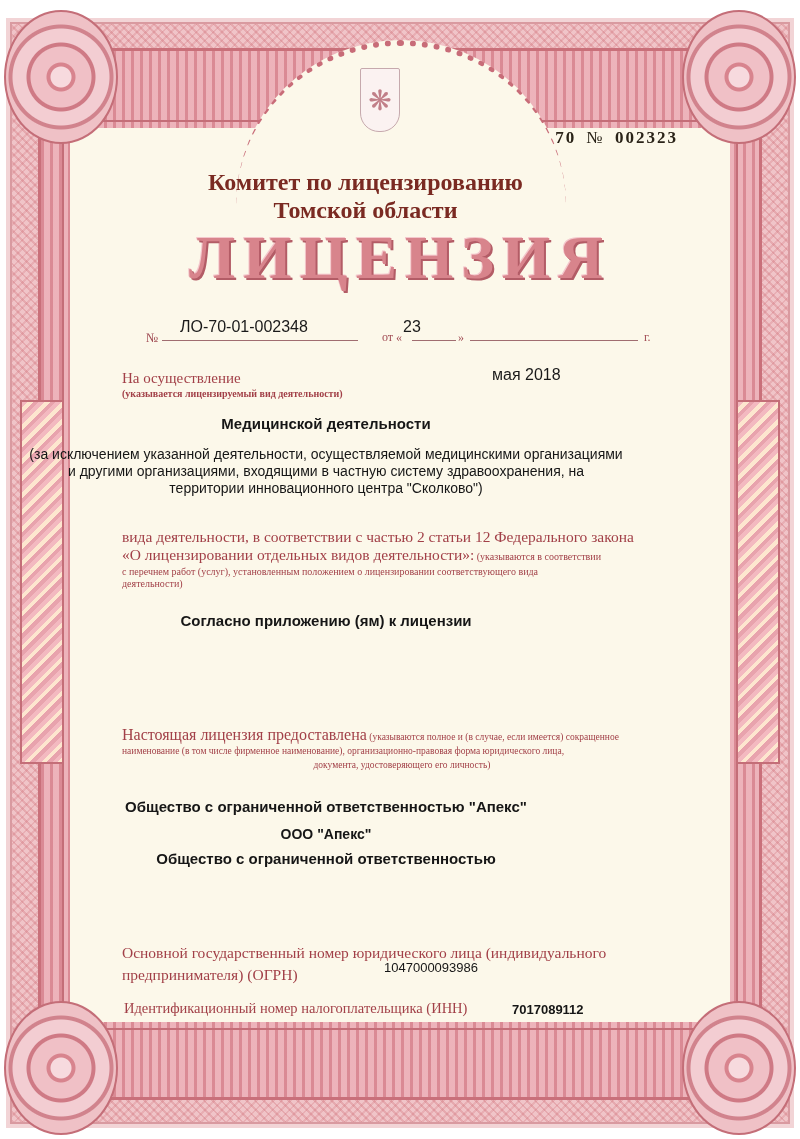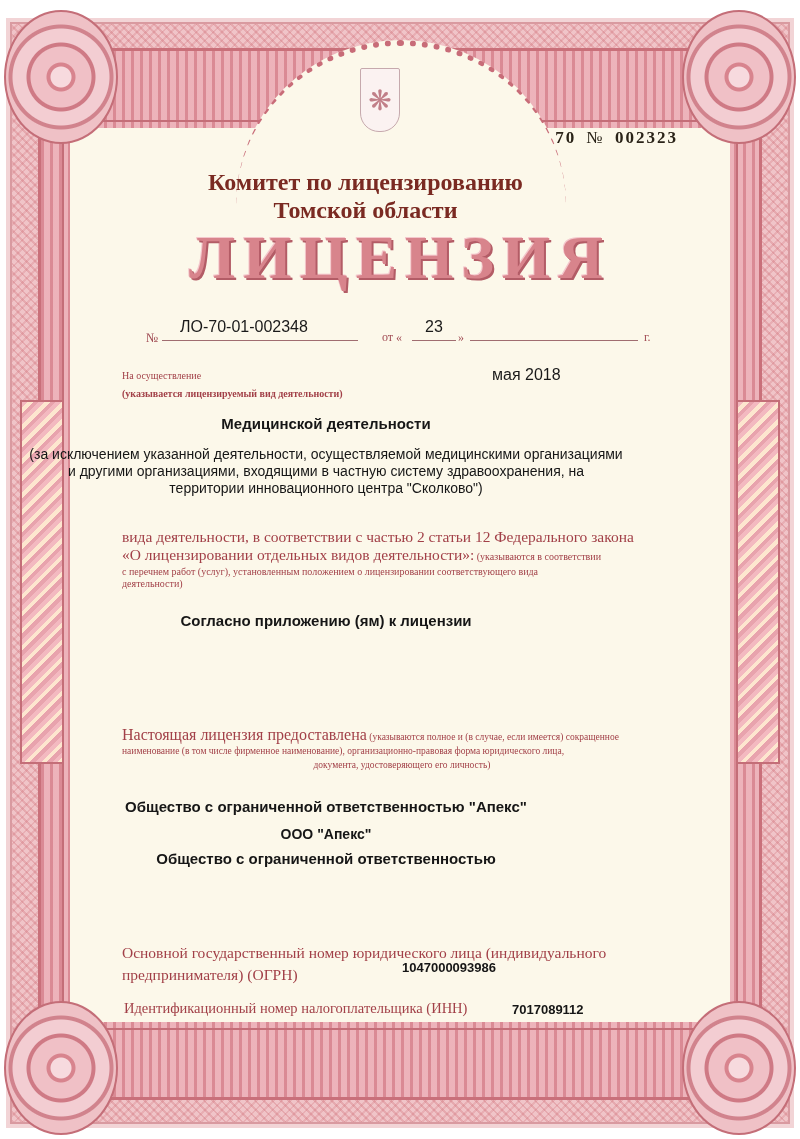--- a/index.html
+++ b/index.html
@@ -70,27 +70,27 @@
 </div>
 
 <div class="title">ЛИЦЕНЗИЯ</div>
 
 <span class="lbl-small" style="position:absolute;left:146px;top:330px;font-size:13px;">№</span>
 <div class="uline" style="left:162px;top:340px;width:196px;"></div>
 <span class="numline" style="left:180px;">ЛО-70-01-002348</span>
 
 <span class="lbl-small" style="position:absolute;left:382px;top:330px;font-size:12px;">от «</span>
 <div class="uline" style="left:412px;top:340px;width:44px;"></div>
-<span class="numline" style="left:425px;">23</span>
+<span class="numline" style="left:403px;">23</span>
 <span class="lbl-small" style="position:absolute;left:458px;top:330px;font-size:12px;">»</span>
 <div class="uline" style="left:470px;top:340px;width:168px;"></div>
 <span class="numline" style="left:492px;margin-top:48px;">мая 2018</span>
 <span class="lbl-small" style="position:absolute;left:644px;top:330px;font-size:12px;">г.</span>
 
-<div class="serif-red" style="position:absolute;left:122px;top:370px;font-size:10px;">На осуществление</div>
+<div class="serif-red" style="position:absolute;left:122px;top:370px;font-size:15px;">На осуществление</div>
 <div class="serif-red" style="position:absolute;left:122px;top:388px;font-size:10px;font-weight:bold;">(указывается лицензируемый вид деятельности)</div>
 <div class="center sans-black" style="top:415px;font-size:15px;font-weight:bold;">Медицинской деятельности</div>
 <div class="center sans-black" style="top:446px;font-size:14px;line-height:17px;">
   <div>(за исключением указанной деятельности, осуществляемой медицинскими организациями</div>
   <div>и другими организациями, входящими в частную систему здравоохранения, на</div>
   <div>территории инновационного центра "Сколково")</div>
 </div>
 
 <div class="serif-red" style="position:absolute;left:122px;top:528px;width:560px;font-size:15.5px;line-height:18px;">
   <div>вида деятельности, в соответствии с частью 2 статьи 12 Федерального закона</div>
@@ -106,15 +106,15 @@
   <div style="font-size:9.5px;text-align:center;">документа, удостоверяющего его личность)</div>
 </div>
 <div class="center sans-black" style="top:798px;font-size:15px;font-weight:bold;">Общество с ограниченной ответственностью "Апекс"</div>
 <div class="center sans-black" style="top:826px;font-size:14px;font-weight:bold;">ООО "Апекс"</div>
 <div class="center sans-black" style="top:850px;font-size:15px;font-weight:bold;">Общество с ограниченной ответственностью</div>
 
 <div class="serif-red" style="position:absolute;left:122px;top:942px;font-size:15.5px;line-height:22px;width:560px;">
   <div>Основной государственный номер юридического лица (индивидуального</div>
   <div>предпринимателя) (ОГРН)</div>
 </div>
-<div class="sans-black" style="position:absolute;left:384px;top:960px;font-size:13px;font-weight:bold;margin-left:18px;">1047000093986</div>
+<div class="sans-black" style="position:absolute;left:384px;top:960px;font-size:13px;font-weight:normal;">1047000093986</div>
 <div class="serif-red" style="position:absolute;left:124px;top:1000px;font-size:14.5px;">Идентификационный номер налогоплательщика (ИНН)</div>
 <div class="sans-black" style="position:absolute;left:512px;top:1002px;font-size:13px;font-weight:bold;">7017089112</div>
 
 </body></html>

